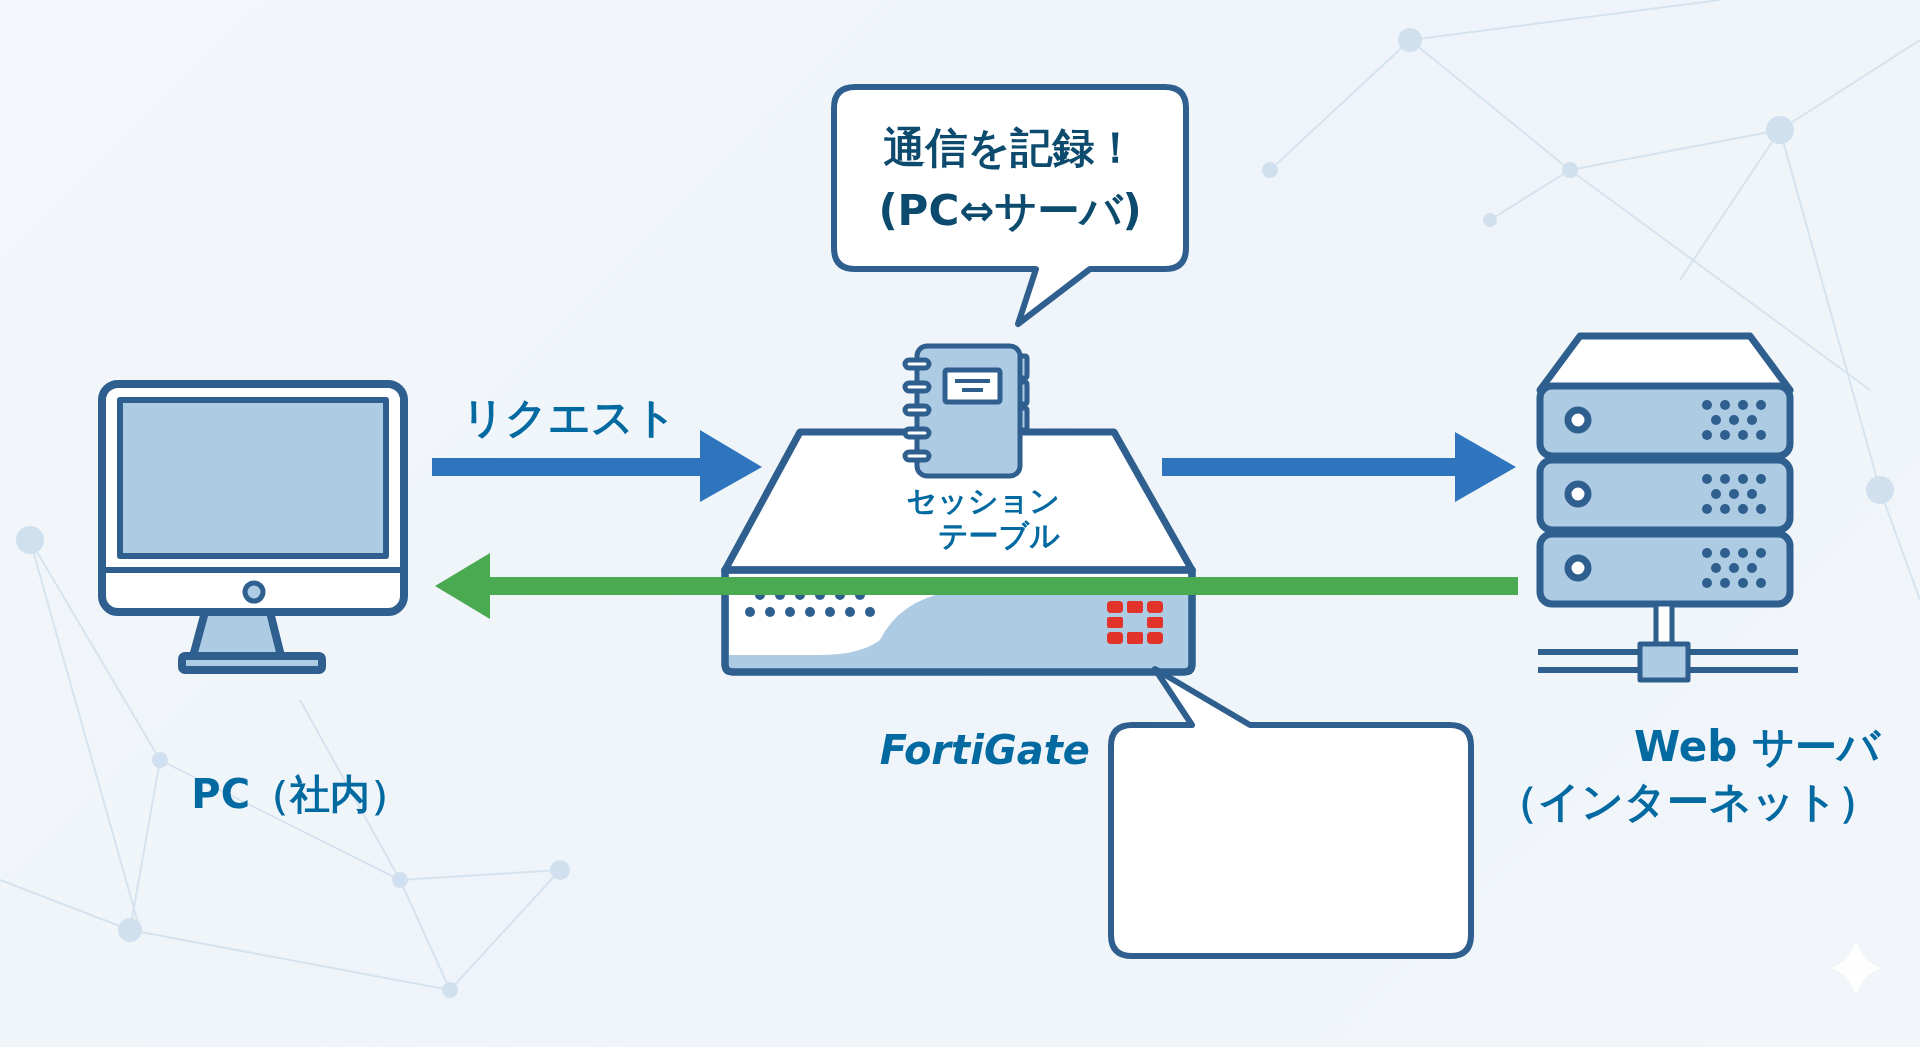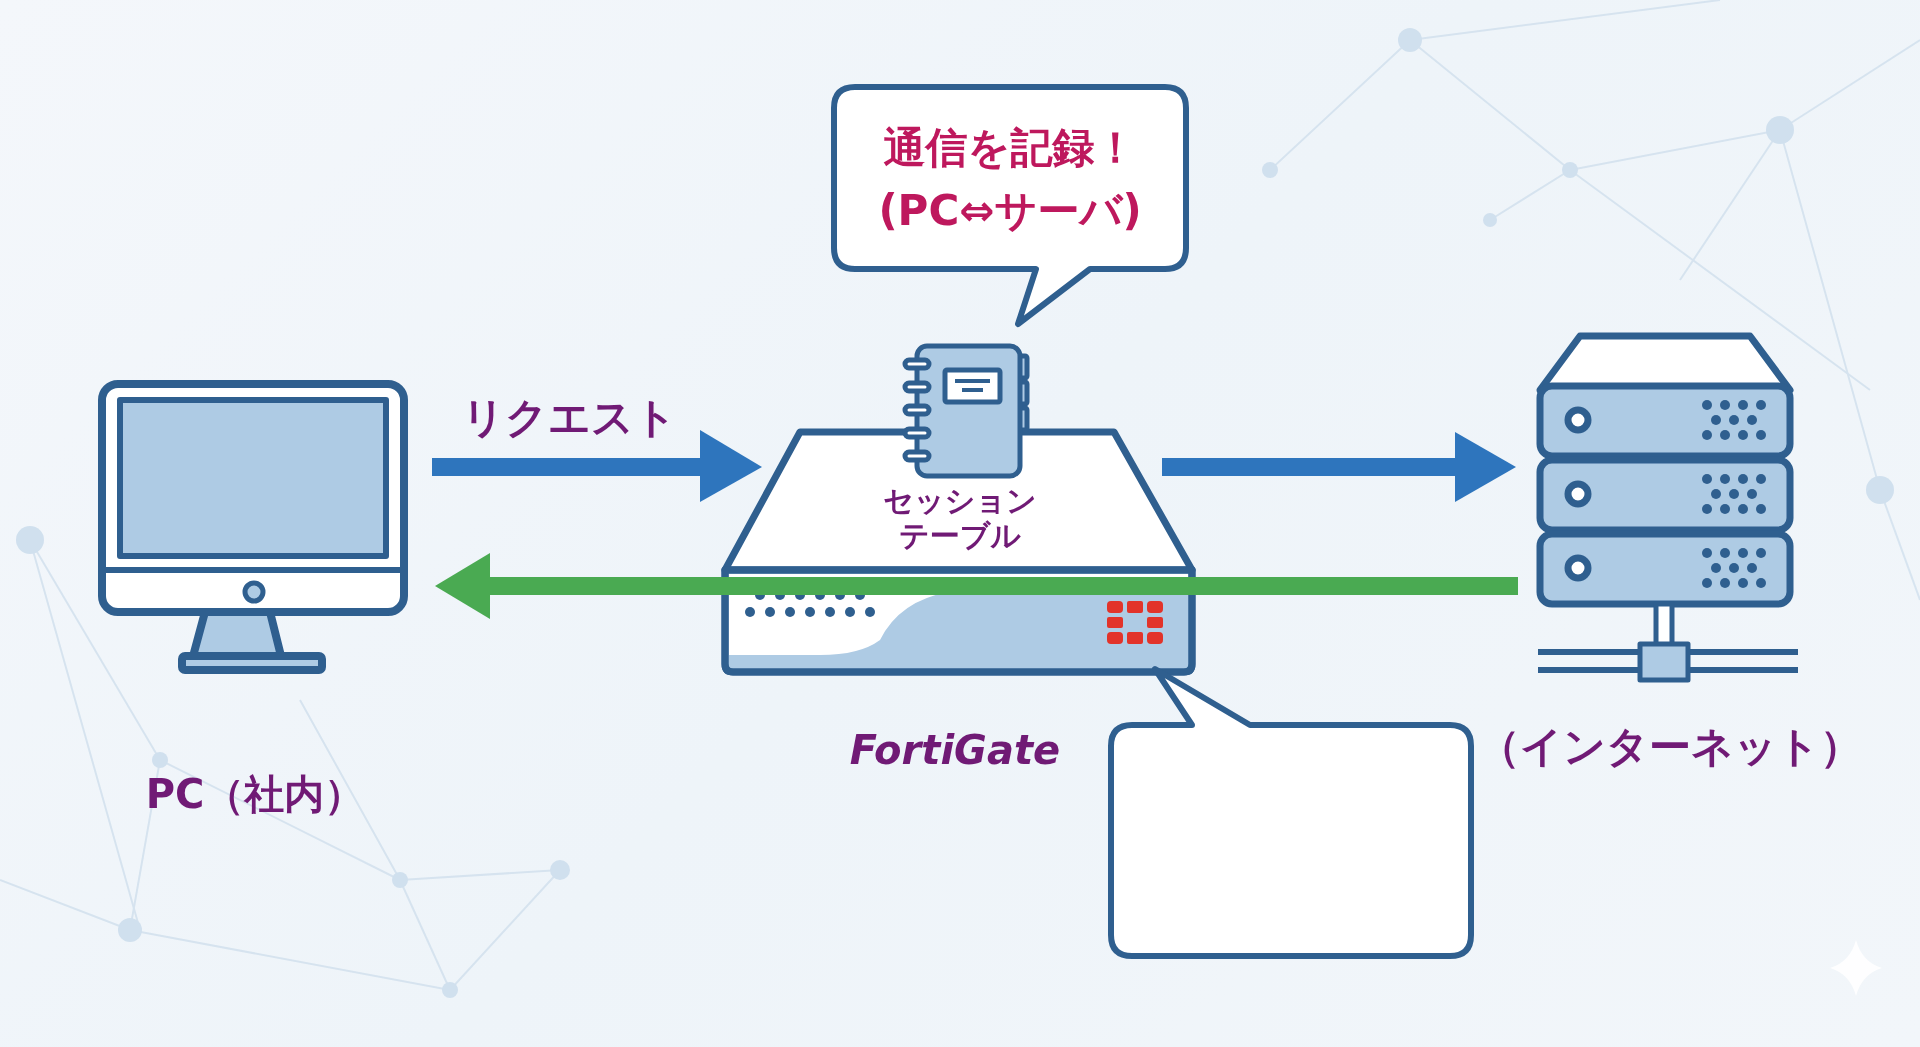--- a/index.html
+++ b/index.html
@@ -3,25 +3,25 @@
 <meta charset="utf-8">
 <style>
   html, body { margin: 0; padding: 0; }
   body {
     width: 1920px; height: 1047px; overflow: hidden; position: relative;
     background: linear-gradient(135deg, #f4f7fb 0%, #eef4f9 50%, #f2f6fa 100%);
     font-family: "DejaVu Sans", "Liberation Sans", sans-serif;
   }
   .layer { position: absolute; left: 0; top: 0; width: 1920px; height: 1047px; }
   .label {
-    position: absolute; font-weight: bold; color: #701a75; text-align: center;
+    position: absolute; font-weight: bold; color: #0369a1; text-align: right;
     line-height: 1.25; white-space: nowrap;
   }
   .bubble-text {
-    position: absolute; font-weight: bold; color: #be185d; text-align: center;
+    position: absolute; font-weight: bold; color: #0c4a6e; text-align: center;
     line-height: 1.5; white-space: nowrap;
   }
 </style>
 </head>
 <body>
 
 <svg class="layer" viewBox="0 0 1920 1047">
   <g stroke="#d4e2ee" stroke-width="2" fill="none" opacity="0.9">
     <line x1="1410" y1="40" x2="1720" y2="0"></line>
     <line x1="1410" y1="40" x2="1570" y2="170"></line>
@@ -199,17 +199,18 @@
 <div class="label" style="left:860px; top:483px; width:200px; font-size:30px; line-height:1.18;">
   <div>セッション</div>
   <div>テーブル</div>
 </div>
 
 <div class="label" style="left:100px; top:725px; width:310px; font-size:40px;margin-top:44px;">PC（社内）</div>
 
 <div class="label" style="left:820px; top:725px; width:270px; font-size:40px;font-style:italic;">FortiGate</div>
 
 <div class="label" style="left:1460px; top:720px; width:420px; font-size:42px; line-height:1.3;">
+  <div>Web サーバ</div>
   <div>（インターネット）</div>
 </div>
 
 <div class="bubble-text" style="left:1111px; top:748px; width:360px; font-size:40px; line-height:1.55;">
 </div>
 
 </body></html>

